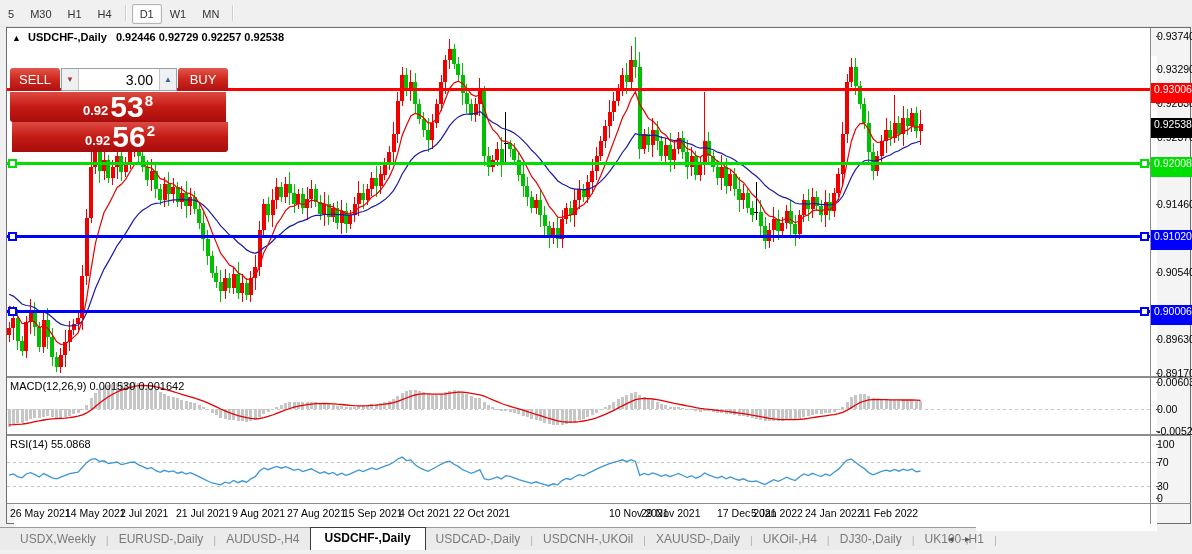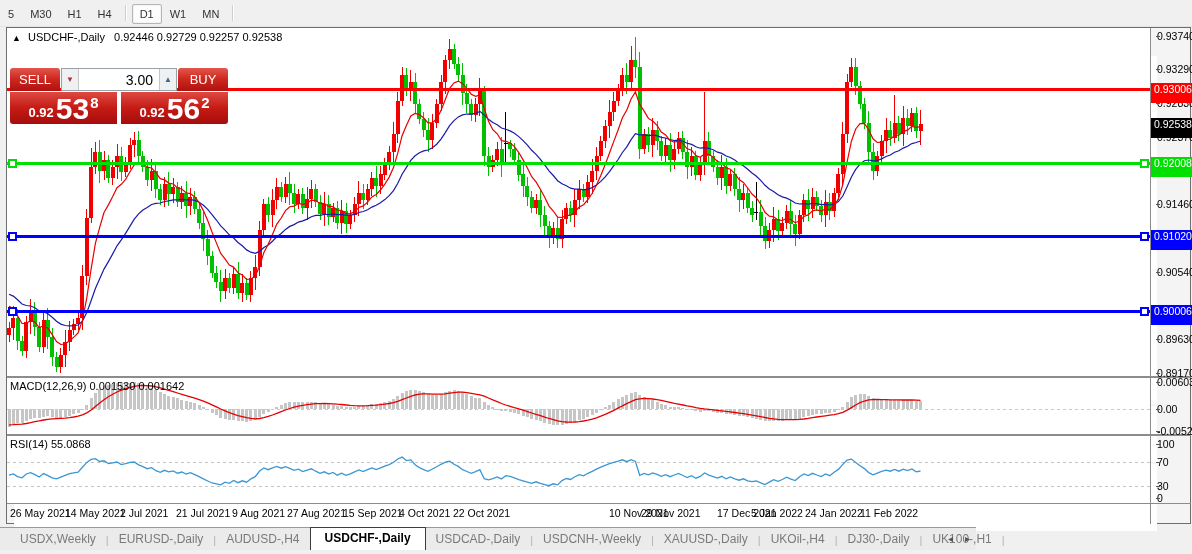--- a/index.html
+++ b/index.html
@@ -15,36 +15,36 @@
   .chart-frame{position:absolute;left:6px;top:27px;width:1185px;height:497px;background:#f4f4f4;border:1px solid #6e6e6e;box-sizing:border-box;}
   .pane{position:absolute;background:#fff;}
   #pane-main{left:7px;top:28px;width:1143px;height:348px;}
   #pane-macd{left:7px;top:378px;width:1143px;height:56px;}
   #pane-rsi{left:7px;top:436px;width:1143px;height:67px;}
   svg{position:absolute;display:block;}
   .divider{position:absolute;left:7px;width:1184px;background:#8c8c8c;}
   .vsep{position:absolute;left:1150px;top:28px;width:1px;height:496px;background:#8c8c8c;}
 
   
-  .sym-header{position:absolute;left:12px;top:31px;font-size:11px;font-weight:400;color:#000;z-index:5;white-space:nowrap;}
+  .sym-header{position:absolute;left:12px;top:31px;font-size:11px;font-weight:700;color:#000;z-index:5;white-space:nowrap;}
   .sym-header .tri{font-size:9px;margin-right:4px;}
 
   
   .ind-label{position:absolute;font-size:11px;color:#000;z-index:5;white-space:nowrap;}
 
   
   .trade-panel{position:absolute;left:10px;top:44px;width:218px;z-index:6;}
   .tp-row1{display:flex;height:23px;margin-top:24px;}
   .tp-btn{width:50px;background:linear-gradient(180deg,#e2574d 0%,#cf2a20 45%,#b01010 100%);color:#fff;font-size:13px;text-align:center;line-height:23px;border-radius:3px 3px 0 0;}
   .tp-stepper{flex:1;display:flex;align-items:stretch;margin:0 1px;border:1px solid #98a0a8;background:#fff;box-sizing:border-box;}
   .tp-arrow{width:16px;background:#eef0f2;border-left:1px solid #c6c6c6;display:flex;align-items:center;justify-content:center;font-size:8px;}
   .tp-arrow.down{border-left:none;border-right:1px solid #c6c6c6;color:#a33;}
   .tp-arrow.up{color:#369;}
   .tp-vol{flex:1;border:none;outline:none;font-size:14px;color:#000;text-align:right;padding-right:6px;width:40px;font-family:"Liberation Sans",sans-serif;}
-  .tp-row2{display:flex;height:32px;margin-top:1px;}
+  .tp-row2{display:flex;height:32px;margin-top:1px;flex-direction:column;}
   .tp-price{flex:1;background:linear-gradient(180deg,#dd4a42 0%,#c51b14 50%,#a60d0d 100%);color:#fff;display:flex;align-items:flex-end;justify-content:center;padding-bottom:1px;}
   .tp-price.sell{margin-right:2px;border-radius:0 0 0 3px;}
   .tp-price.buy{margin-left:2px;border-radius:0 0 3px 0;}
   .tp-prefix{font-size:13px;font-weight:700;margin:0 2px 3px 0;}
   .tp-big{font-size:30px;font-weight:700;line-height:28px;}
   .tp-sup{font-size:15px;font-weight:700;margin:0 0 12px 1px;}
 
   
   .axis{position:absolute;left:1151px;top:28px;width:40px;height:496px;z-index:4;}
   .tick{position:absolute;left:6px;font-size:10.5px;color:#000;white-space:nowrap;}
@@ -833,21 +833,21 @@
   <div class="tab-bar">
     <div class="tabs" id="tabs">
         <div class="tab">USDX,Weekly</div>
         <div class="tab-sep">|</div>
         <div class="tab">EURUSD-,Daily</div>
         <div class="tab-sep">|</div>
         <div class="tab">AUDUSD-,H4</div>
         <div class="tab active">USDCHF-,Daily</div>
         <div class="tab">USDCAD-,Daily</div>
         <div class="tab-sep">|</div>
-        <div class="tab">USDCNH-,Weekly</div>
+        <div class="tab">USDCNH-,UKOil</div>
         <div class="tab-sep">|</div>
         <div class="tab">XAUUSD-,Daily</div>
         <div class="tab-sep">|</div>
         <div class="tab">UKOil-,H4</div>
         <div class="tab-sep">|</div>
         <div class="tab">DJ30-,Daily</div>
         <div class="tab-sep">|</div>
         <div class="tab">UK100-,H1</div>
         <div class="tab-sep">|</div>
       </div>

